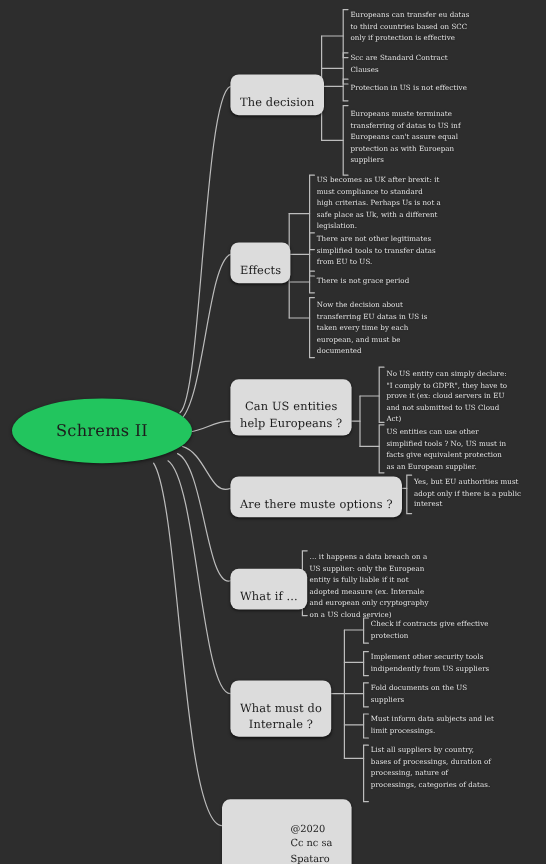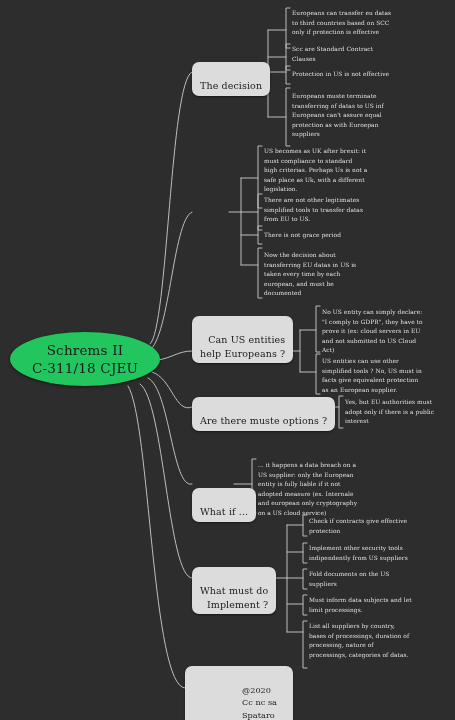--- a/index.html
+++ b/index.html
@@ -35,21 +35,21 @@
   
   .branch{
     position:absolute;
     background:#dcdcdc;
     color:#1c1c1c;
     border-radius:7px;
     box-shadow:0 1px 2px rgba(0,0,0,.5);
     padding:3px 8px;
     font-size:9.5px;
     line-height:1.45;
-    text-align:right;
+    text-align:center;
     white-space:pre-line;
     letter-spacing:.1px;
   }
   
   .leaf{
     position:absolute;
     color:#e8e8e8;
     font-size:5.9px;
     line-height:1.62;
     letter-spacing:.05px;
@@ -132,44 +132,46 @@
       <path d="M307,515 H303 V536 H307"></path>
       <path d="M307,543 H303 V563 H307"></path>
       <path d="M307,569 H303 V589 H307"></path>
       <path d="M307,595 H303 V615 H307"></path>
       <path d="M307,621 H303 V668 H307"></path>
     </g>
   </svg>
 
   <div class="central" style="left:10px;top:332px;width:150px;height:54px;">
     <span>Schrems II</span>
-    <span>C-311/18 CJEU</span>
   </div>
 
   <div class="branch" style="left:192px;top:62px;">
     <span>The decision</span>
   </div>
 
+  <div class="branch" style="left:192px;top:202px;">
+    <span>Effects</span>
+  </div>
 
   <div class="branch" style="left:192px;top:316px;">
     <span>Can US entities
 help Europeans ?</span>
   </div>
 
   <div class="branch" style="left:192px;top:397px;">
     <span>Are there muste options ?</span>
   </div>
 
-  <div class="branch" style="left:192px;top:488px;">
+  <div class="branch" style="left:192px;top:474px;">
     <span>What if ...</span>
   </div>
 
   <div class="branch" style="left:192px;top:567px;">
     <span>What must do
-Implement ?</span>
+Internale ?</span>
   </div>
 
   <div class="leaf" style="left:292px;top:9px;width:152px;">Europeans can transfer eu datas
 to third countries based on SCC
 only if protection is effective</div>
   <div class="leaf" style="left:292px;top:45px;width:152px;">Scc are Standard Contract
 Clauses</div>
   <div class="leaf" style="left:292px;top:70px;width:152px;">Protection in US is not effective</div>
   <div class="leaf" style="left:292px;top:92px;width:152px;">Europeans muste terminate
 transferring of datas to US inf

